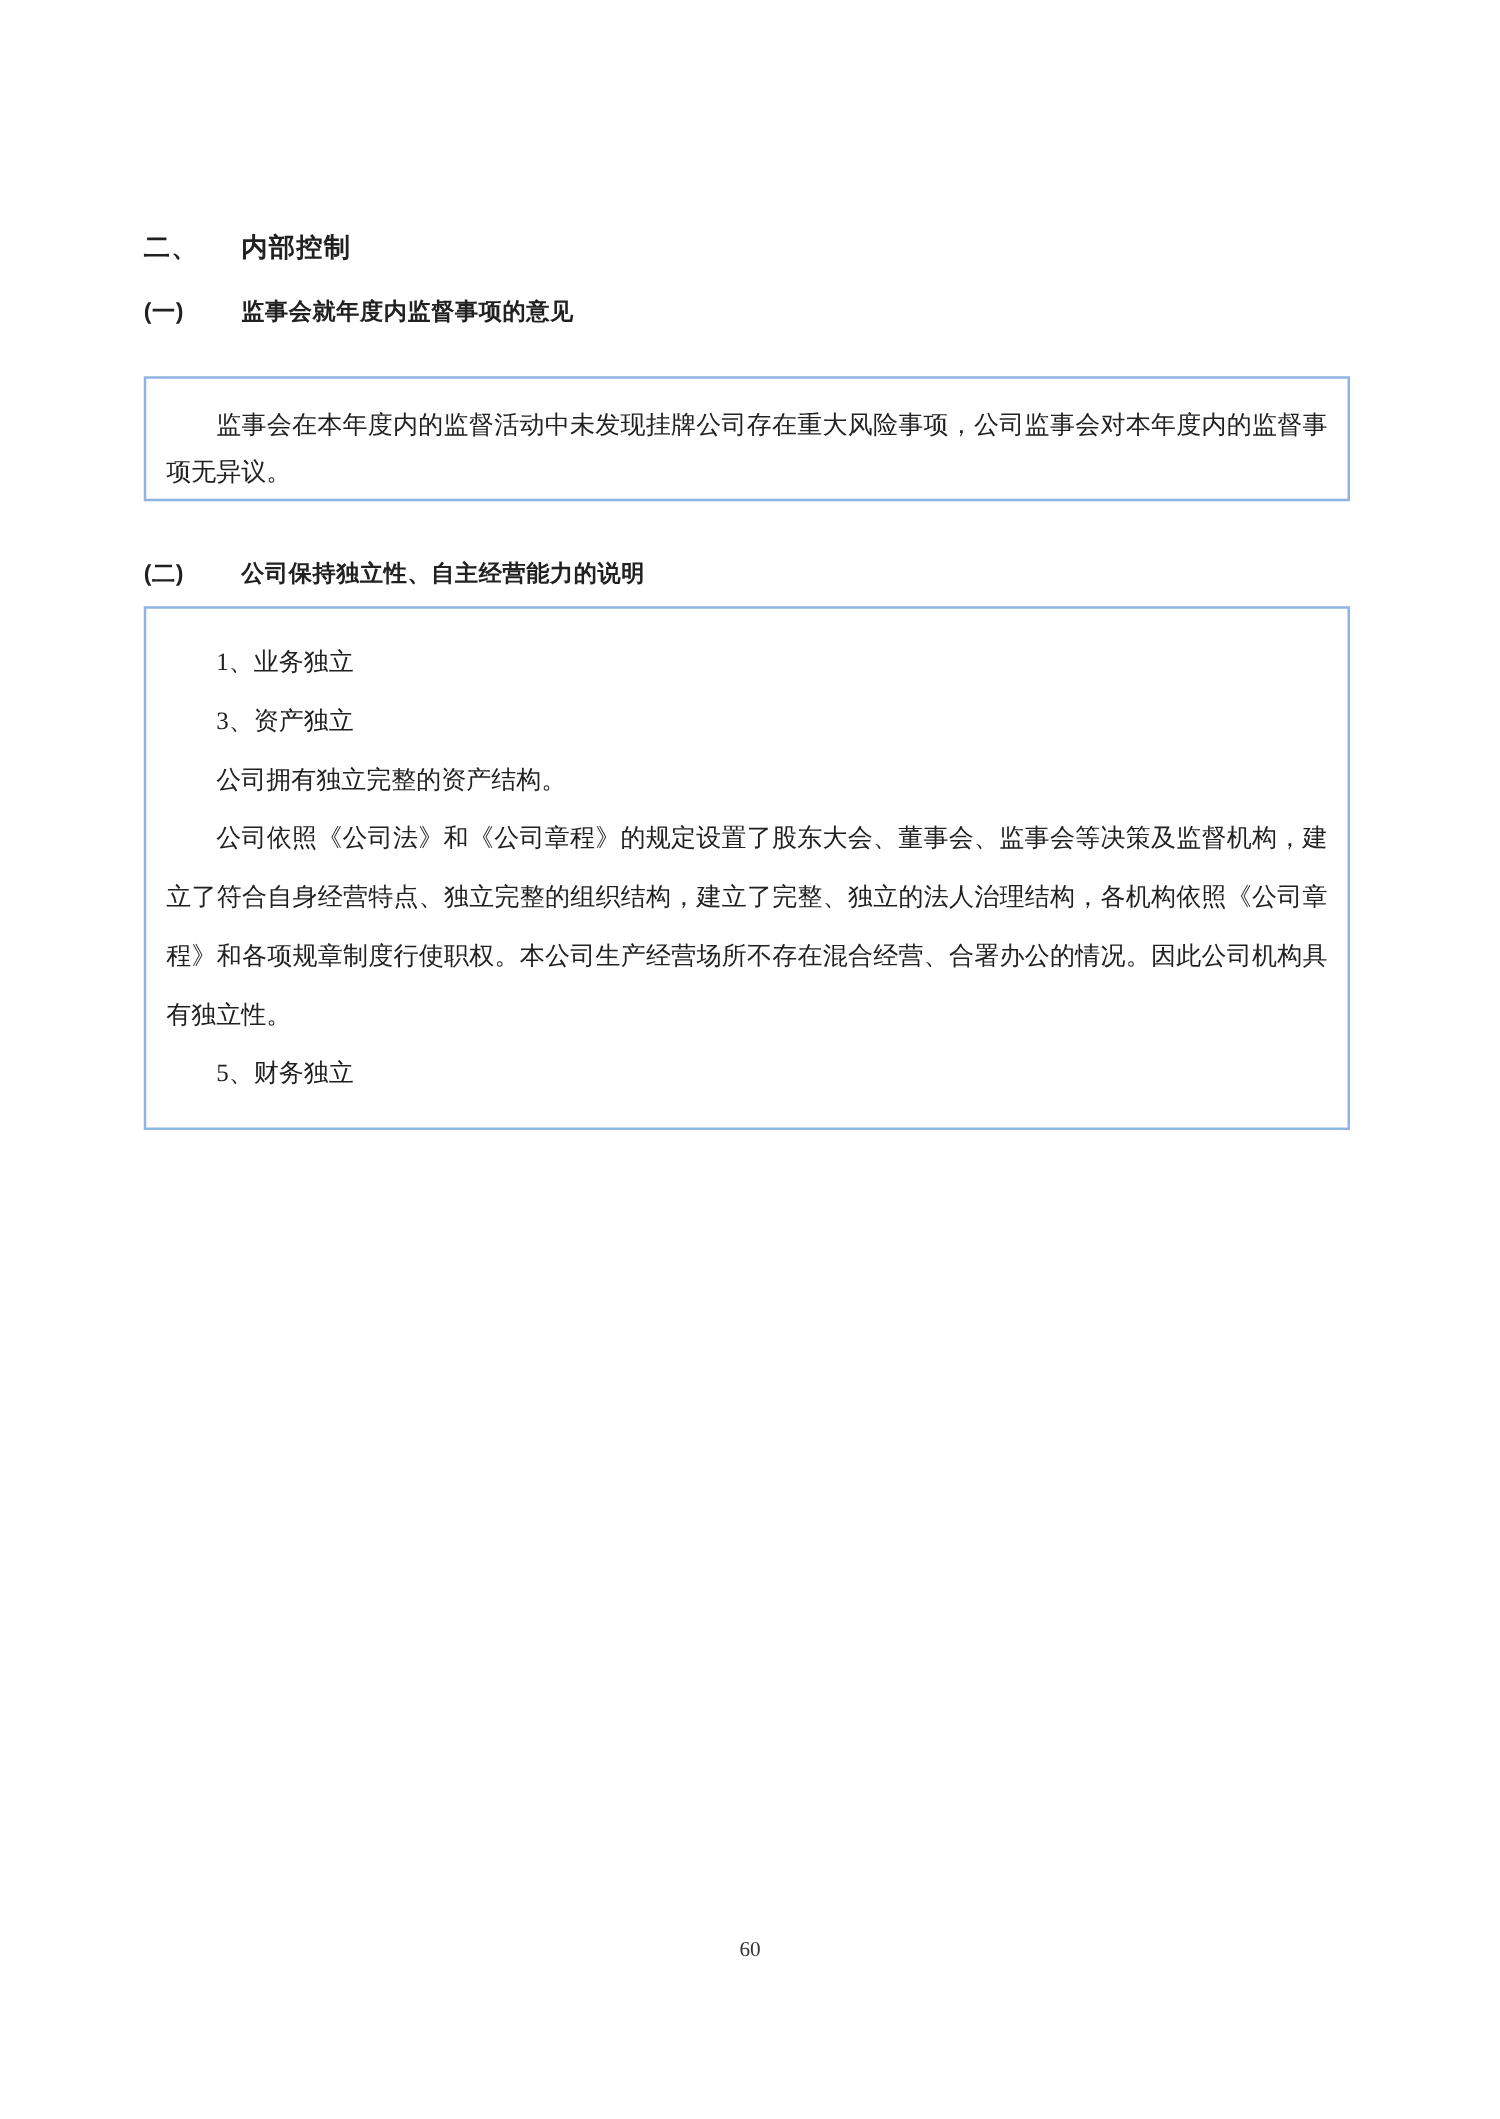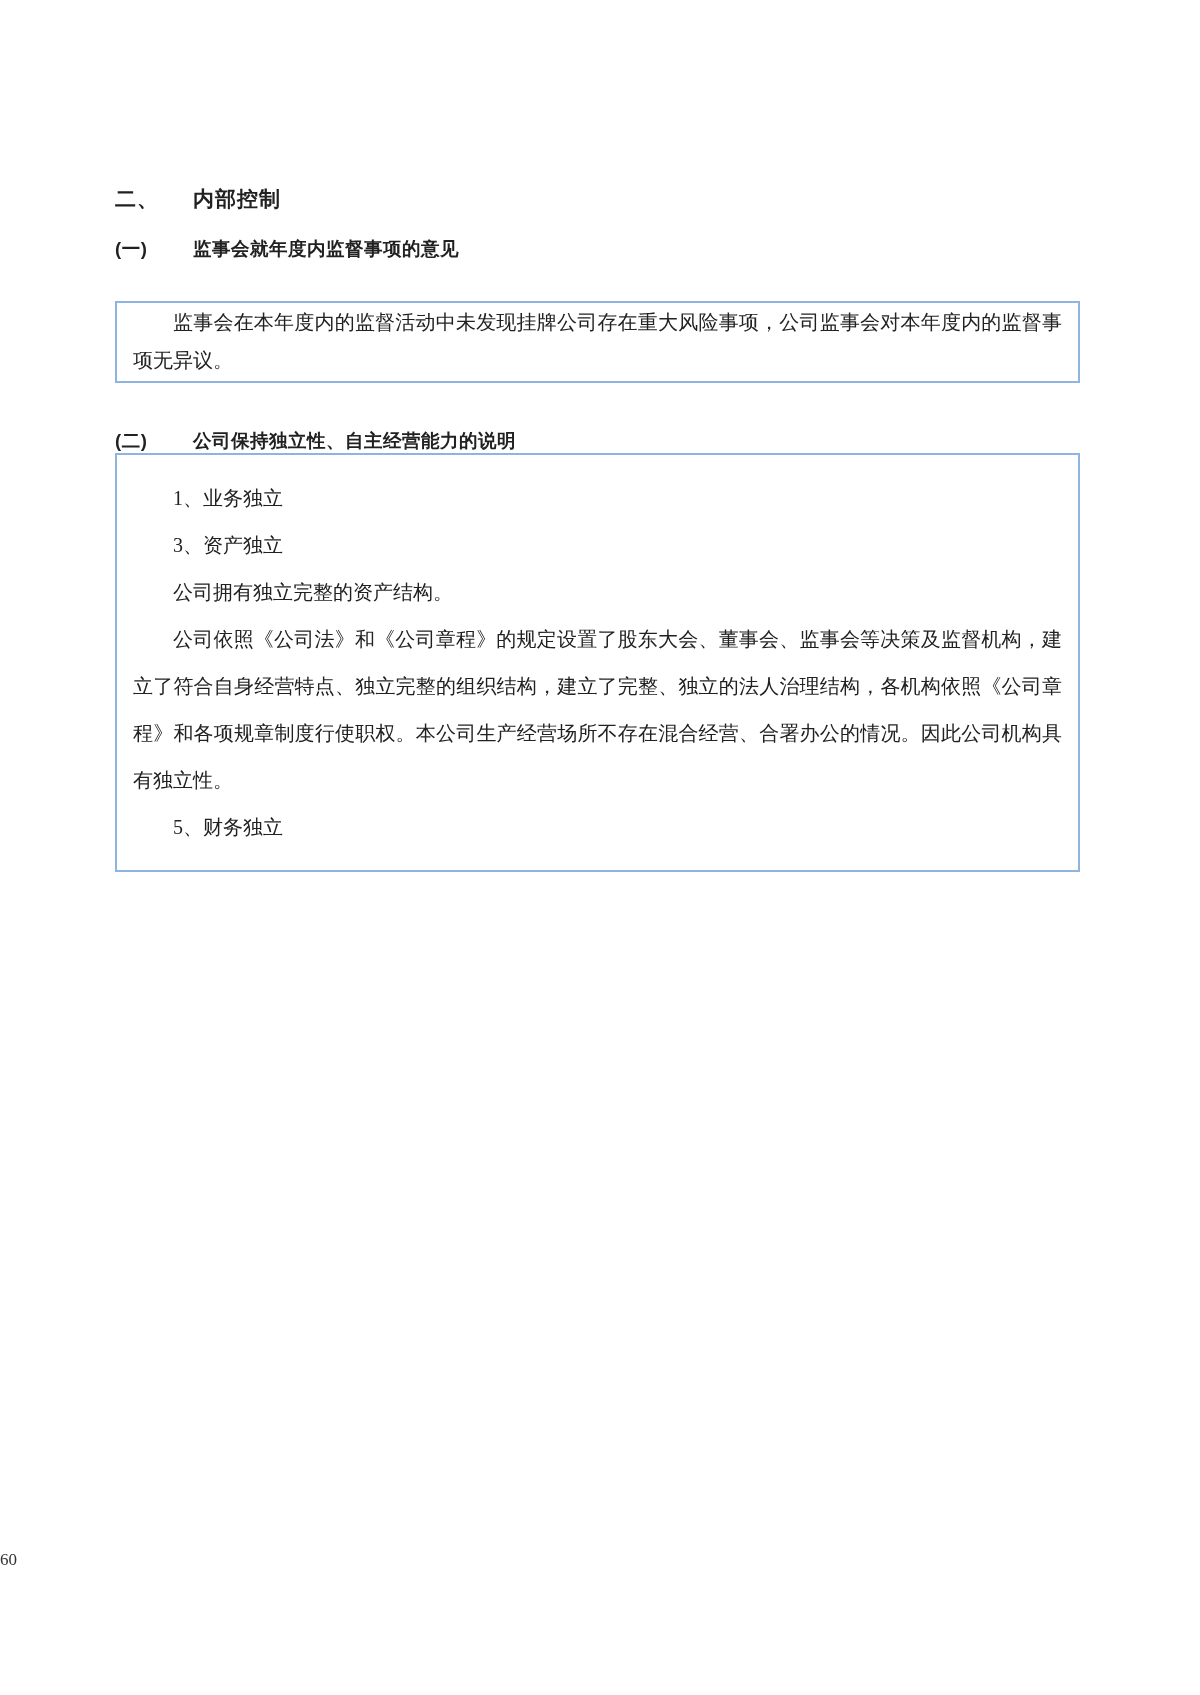--- a/index.html
+++ b/index.html
@@ -55,49 +55,50 @@
 
   
   .box {
     border: 2px solid #8EB4E2;
     box-sizing: border-box;
     width: 965px;
     background: #ffffff;
   }
   .box1 {
     margin-top: 40px;
-    padding: 0 16px 2px 16px;
+    padding: 18px 16px 2px 16px;
   }
   .box1 p {
     margin: 0;
     font-size: 20px;
     line-height: 38px;
     text-indent: 2em;
     text-align: justify;
   }
   .box2 {
+    margin-top: 14px;
     padding: 20px 16px 19px 16px;
   }
   .box2 p {
     margin: 0;
     font-size: 20px;
     line-height: 47px;
     text-indent: 2em;
     text-align: justify;
   }
   .item-heading {
     text-align: left;
   }
   
   .page-number {
     position: absolute;
     top: 1549px;
     left: 0;
     width: 100%;
-    text-align: left;
+    text-align: center;
     font-size: 17px;
     line-height: 22px;
     color: #333333;
   }
 </style>
 </head>
 <body>
 
 <div class="content">
 

